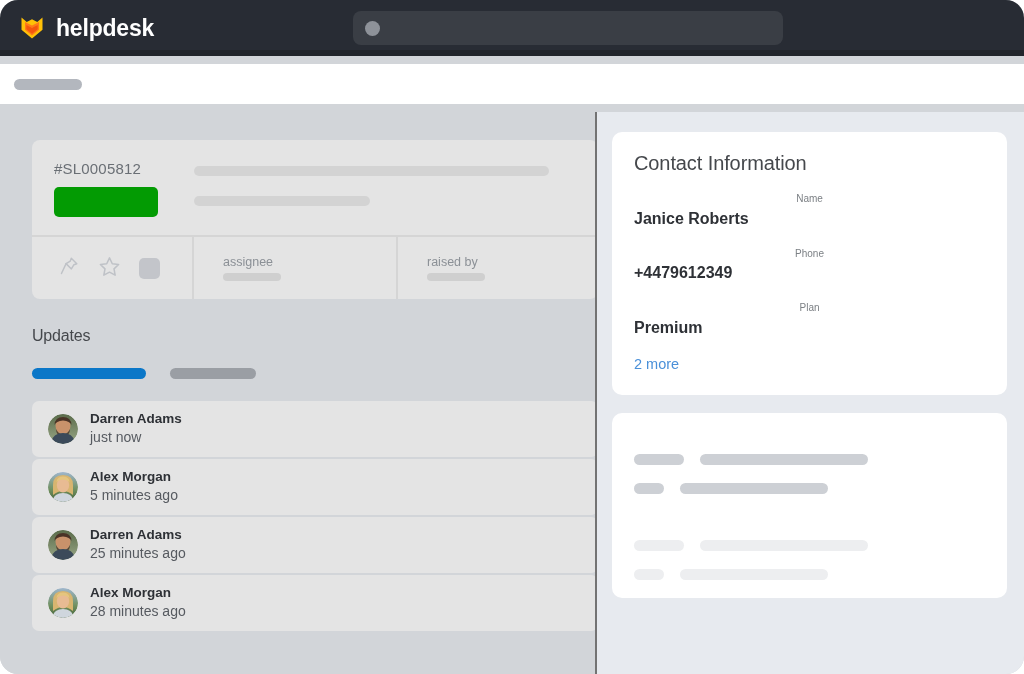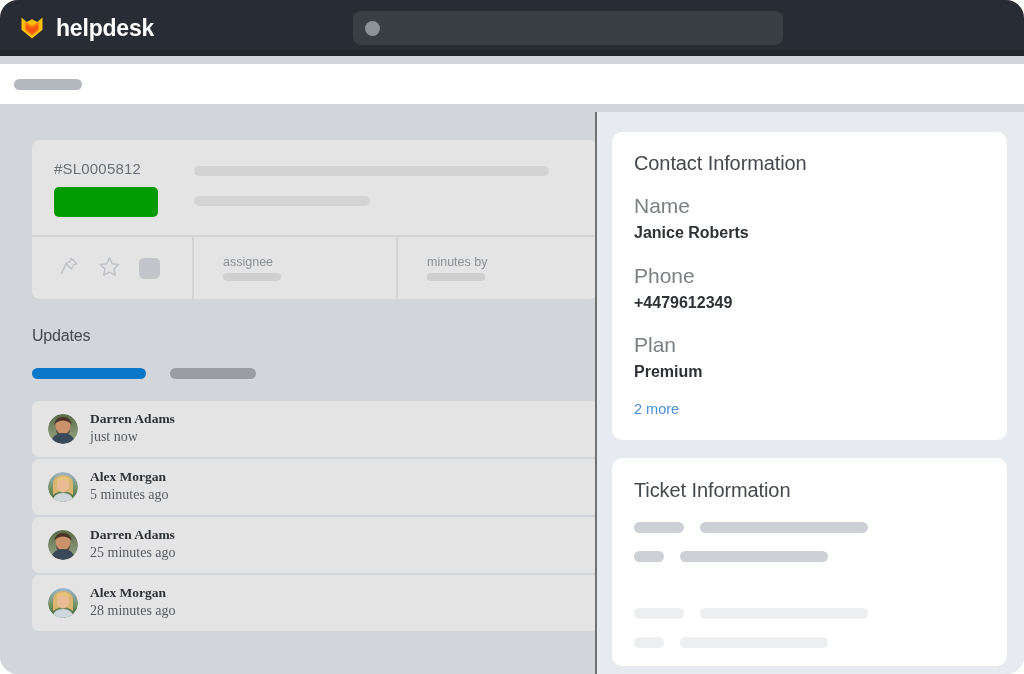--- a/index.html
+++ b/index.html
@@ -211,21 +211,20 @@
   .tab-ind {
     height: 11px;
     border-radius: 6px;
   }
   .tab-active { width: 114px; background: #0b77c8; }
   .tab-inactive { width: 86px; background: #9a9ea4; }
 
   .updates-list {
     margin-top: 22px;
     width: 566px;
-    font-family: Liberation Serif, serif;
   }
   .update-row {
     background: #e4e4e4;
     border-radius: 7px;
     height: 56px;
     display: flex;
     align-items: center;
     padding-left: 16px;
     box-sizing: border-box;
     margin-bottom: 2px;
@@ -273,23 +272,24 @@
     font-weight: 400;
     letter-spacing: -0.1px;
     margin: 0;
   }
   .contact-panel {
     padding: 20px 22px 22px 22px;
     margin-bottom: 18px;
   }
   .field { margin-top: 17px; }
   .field-label {
-    font-size: 21px;
+    font-size: 10px;
     color: #7c8085;
     line-height: 1.35;
+    text-align: center;
   }
   .field-value {
     font-size: 16px;
     color: #2e3136;
     font-weight: 700;
     line-height: 1.45;
     margin-top: 1px;
   }
   .more-link {
     display: inline-block;
@@ -375,21 +375,21 @@
             </span>
             <span class="sq-btn"></span>
           </div>
 
           <div class="tc-cell tc-field">
             <span class="tc-field-label">assignee</span>
             <span class="tc-field-sk"></span>
           </div>
 
           <div class="tc-cell tc-field">
-            <span class="tc-field-label">minutes by</span>
+            <span class="tc-field-label">raised by</span>
             <span class="tc-field-sk"></span>
           </div>
 
         </div>
       </div>
 
       <h2 class="updates-title">Updates</h2>
 
       <div class="tabs-row">
         <span class="tab-ind tab-active"></span>
@@ -510,21 +510,20 @@
 
         <div class="field">
           <div class="field-label">Plan</div>
           <div class="field-value">Premium</div>
         </div>
 
         <span class="more-link">2 more</span>
       </div>
 
       <div class="panel ticket-panel">
-        <h3 class="panel-title">Ticket Information</h3>
 
         <div class="skrow">
           <span class="sk-a sk-w1"></span>
           <span class="sk-b sk-w2"></span>
         </div>
         <div class="skrow tight">
           <span class="sk-a sk-w3"></span>
           <span class="sk-b sk-w4"></span>
         </div>
 

